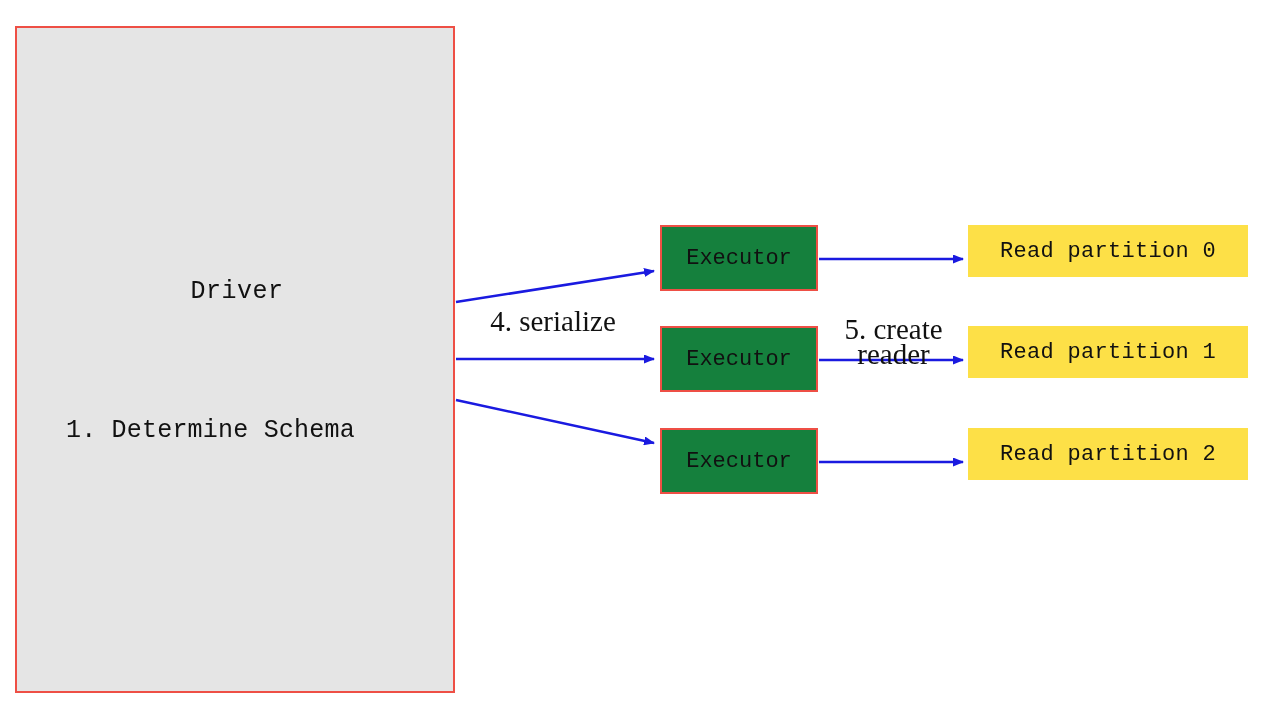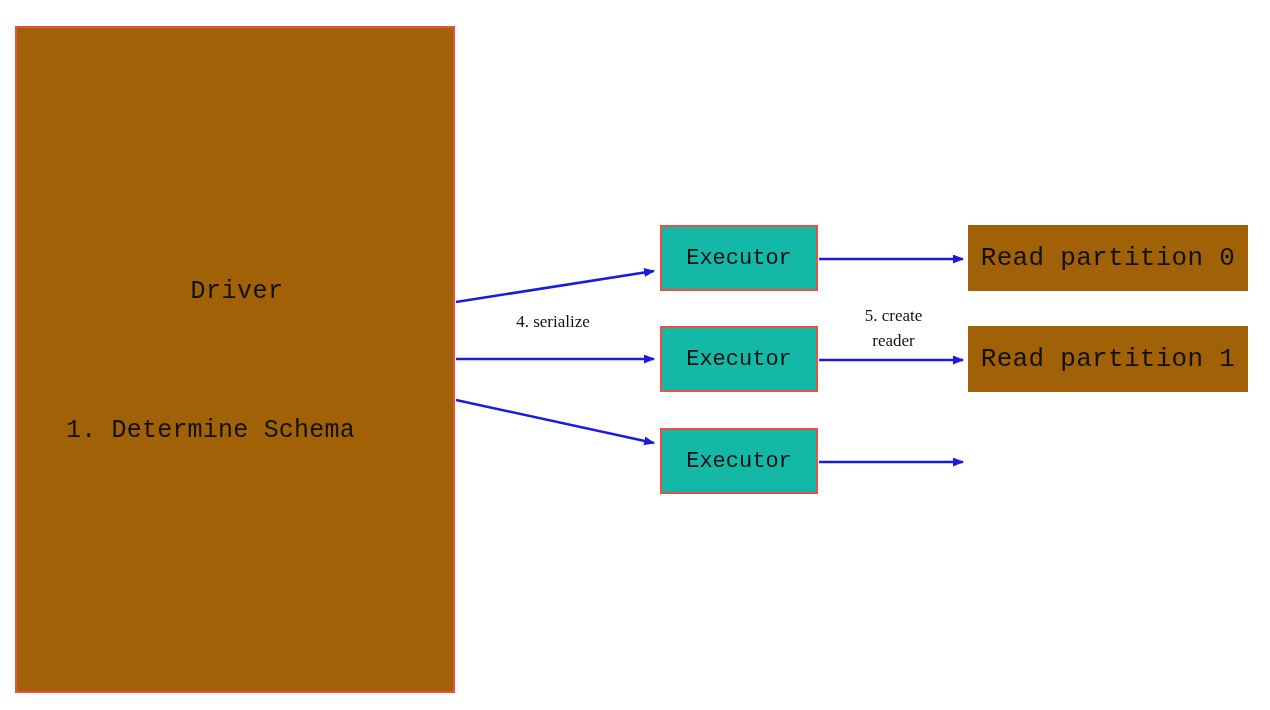--- a/index.html
+++ b/index.html
@@ -26,21 +26,21 @@
 
   
   .driver-box {
     position: absolute;
     left: 15px;
     top: 26px;
     width: 440px;
     height: 667px;
     box-sizing: border-box;
     border: 2px solid #ee4f45;
-    background: #a16207;
+    background: #e5e5e5;
   }
   .driver-title {
     position: absolute;
     left: 0;
     top: 249px;
     width: 440px;
     text-align: center;
     font-family: "Liberation Mono", "DejaVu Sans Mono", monospace;
     font-size: 25px;
     color: #111111;
@@ -60,69 +60,69 @@
   }
   .driver-steps .step-line { display: block; margin-left: 34px; }
 
   
   .executor-box {
     position: absolute;
     width: 158px;
     height: 66px;
     box-sizing: border-box;
     border: 2px solid #ee4f45;
-    background: #14b8a6;
+    background: #15803d;
     display: flex;
     align-items: center;
     justify-content: center;
     font-family: "Liberation Mono", "DejaVu Sans Mono", monospace;
     font-size: 22px;
     color: #111111;
   }
   .exec-0 { left: 660px; top: 225px; }
   .exec-1 { left: 660px; top: 326px; }
   .exec-2 { left: 660px; top: 428px; }
 
   
   .partition-box {
     position: absolute;
     width: 280px;
-    height: 66px;
+    height: 52px;
     box-sizing: border-box;
-    background: #a16207;
+    background: #fde047;
     display: flex;
     align-items: center;
     justify-content: center;
     font-family: "Liberation Mono", "DejaVu Sans Mono", monospace;
-    font-size: 26px;
+    font-size: 22px;
     color: #111111;
     letter-spacing: 0.3px;
   }
   .part-0 { left: 968px; top: 225px; }
   .part-1 { left: 968px; top: 326px; }
   .part-2 { left: 968px; top: 428px; }
 
   
   .edge-label {
     position: absolute;
     font-family: "Liberation Serif", "DejaVu Serif", serif;
-    font-size: 17px;
+    font-size: 29px;
     line-height: 25px;
     color: #111111;
     text-align: center;
     white-space: nowrap;
   }
   .label-serialize {
     left: 463px;
     top: 309px;
     width: 180px;
   }
   .label-create-reader {
     left: 826px;
-    top: 303px;
+    top: 317px;
     width: 135px;
   }
   .edge-label .lbl-line { display: block; }
 </style>
 </head>
 <body>
 
 <div id="canvas">
 
   <svg class="arrow-layer" viewBox="0 0 1270 710">
@@ -159,20 +159,23 @@
   <div class="executor-box exec-2">
     <span>Executor</span>
   </div>
 
   <div class="partition-box part-0">
     <span>Read partition 0</span>
   </div>
   <div class="partition-box part-1">
     <span>Read partition 1</span>
   </div>
+  <div class="partition-box part-2">
+    <span>Read partition 2</span>
+  </div>
 
   <div class="edge-label label-serialize">
     <span class="lbl-line">4. serialize</span>
   </div>
   <div class="edge-label label-create-reader">
     <span class="lbl-line">5. create</span>
     <span class="lbl-line">reader</span>
   </div>
 
 </div>

